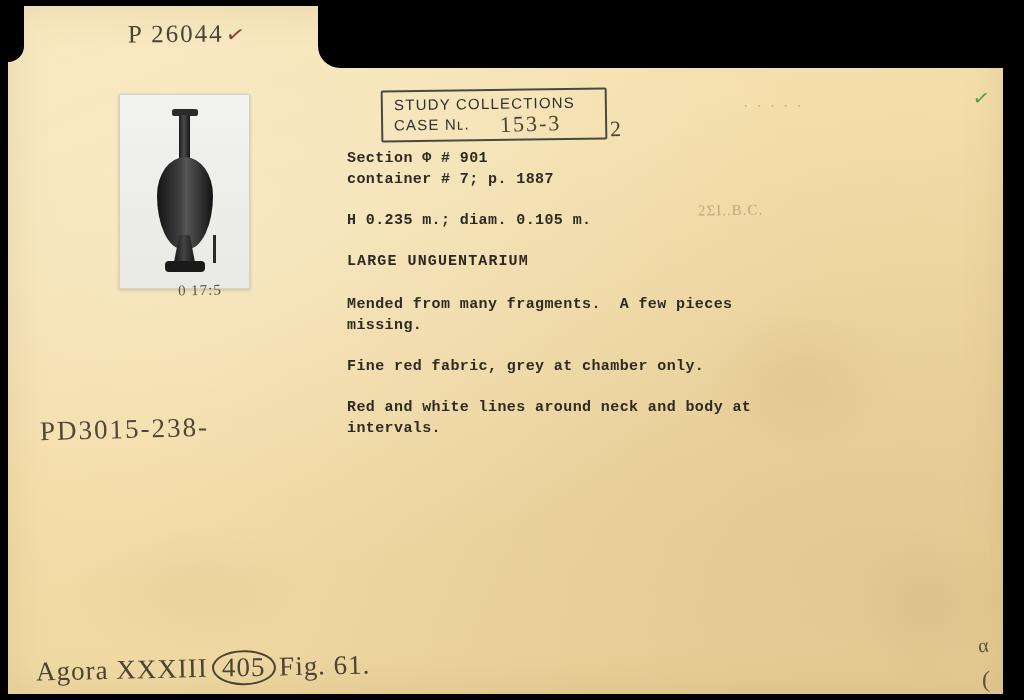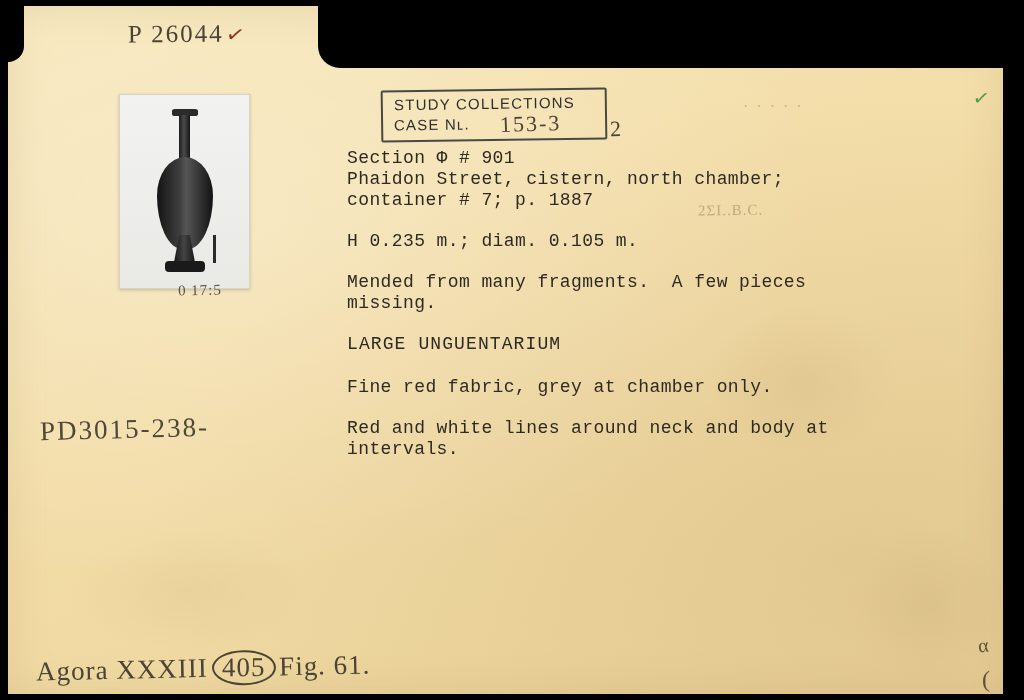--- a/index.html
+++ b/index.html
@@ -253,24 +253,25 @@
     transform: rotate(8deg);
   }
 
   
   #typed {
     position: absolute;
     left: 339px;
     top: 142px;
     width: 600px;
     font-family: "Liberation Mono", monospace;
-    font-size: 18px;
+    font-size: 15px;
     line-height: 21px;
     color: #2e2a23;
     letter-spacing: 0.4px;
+    font-weight: bold;
   }
   #typed .para {
     margin: 0 0 20px 0;
     white-space: pre-wrap;
   }
   #typed .para.tight { margin-bottom: 0; }
   #typed .title {
     letter-spacing: 1.1px;
     margin-bottom: 22px;
   }
@@ -373,26 +374,25 @@
     <div id="stamp-line2">CASE Nʟ.</div>
     <div id="stamp-case-number">153-3</div>
     <div id="stamp-case-suffix">2</div>
 
     <div id="faint-right">· · · · ·</div>
     <div id="faint-right2">2ΣΙ..Β.C.</div>
     <div id="green-check">✓</div>
 
     <div id="typed">
       <div class="para tight">Section Φ # 901</div>
-      <div class="para tight">Phaidon Street, cistern, north chamber;</div>
       <div class="para">container # 7; p. 1887</div>
       <div class="para">H 0.235 m.; diam. 0.105 m.</div>
+      <div class="para title">LARGE UNGUENTARIUM</div>
       <div class="para">Mended from many fragments.  A few pieces
 missing.</div>
-      <div class="para title">LARGE UNGUENTARIUM</div>
       <div class="para">Fine red fabric, grey at chamber only.</div>
       <div class="para">Red and white lines around neck and body at
 intervals.</div>
     </div>
 
     <div id="pd-number">PD3015-238-</div>
 
     <div id="citation">
       <span>Agora XXXIII</span><span class="circled">405</span><span>Fig. 61.</span>
     </div>

